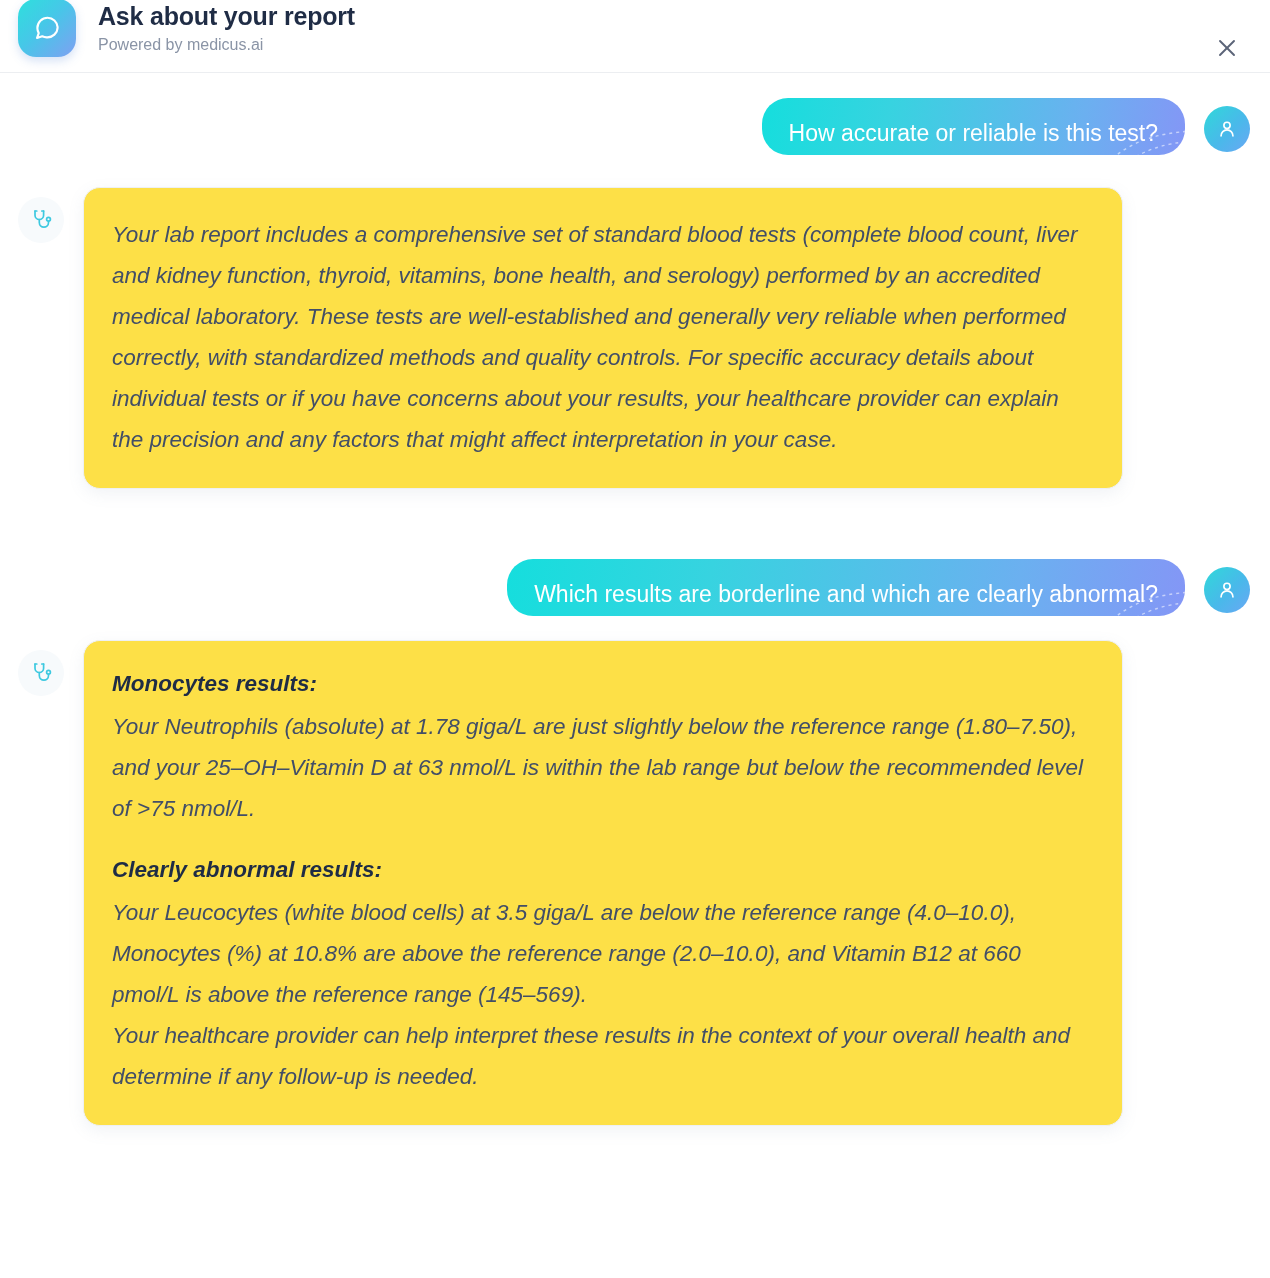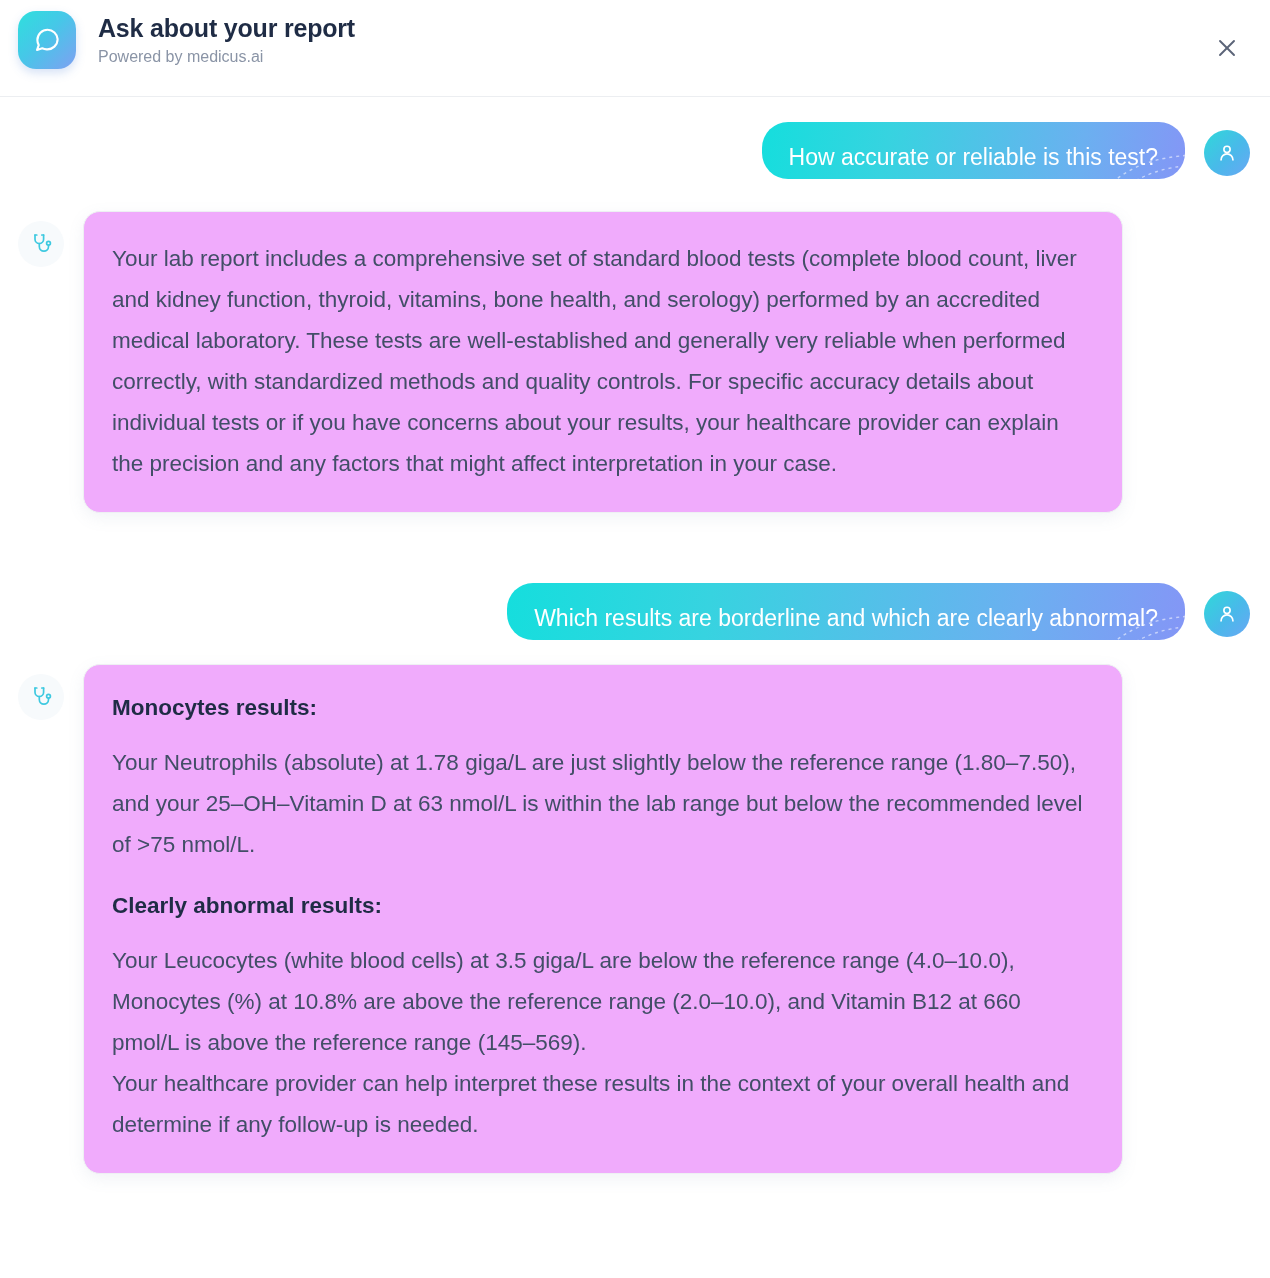--- a/index.html
+++ b/index.html
@@ -11,21 +11,21 @@
     width: 1270px;
     height: 1278px;
     font-family: "Liberation Sans", sans-serif;
     color: #3e4a62;
     overflow: hidden;
   }
 
   
   .header {
     position: relative;
-    height: 97px;
+    height: 73px;
     box-sizing: border-box;
     border-bottom: 1px solid #eceef1;
     display: flex;
     align-items: center;
     padding: 0 20px 16px 18px;
   }
   .app-icon {
     width: 58px;
     height: 58px;
     border-radius: 18px;
@@ -126,45 +126,46 @@
     right: -12px;
     bottom: -16px;
     width: 92px;
     height: 52px;
     opacity: 0.55;
     pointer-events: none;
   }
 
   .card-bot {
     max-width: 1040px;
-    background: #f0abfc;
+    background: #fde047;
     border: 1px solid #eef0f3;
     border-radius: 17px;
     box-shadow: 0 5px 16px rgba(120,135,165,0.10);
     padding: 26px 30px 28px 28px;
     box-sizing: border-box;
+    font-style: italic;
   }
   .card-bot.wide { width: 1041px; }
 
   .para {
     font-size: 22.5px;
     line-height: 41px;
     color: #424e67;
     margin: 0;
   }
   .para + .para { }
 
   .heading {
     font-size: 22.5px;
     line-height: 34px;
     font-weight: bold;
     color: #1f2c45;
     margin: 0;
   }
-  .heading + .para { margin-top: 17px; }
+  .heading + .para { margin-top: 5px; }
   .para + .heading { margin-top: 24px; }
 
   .sp-1 { height: 32px; }
   .sp-2 { height: 70px; }
   .sp-3 { height: 24px; }
   .sp-top { height: 25px; }
 </style>
 </head>
 <body>
 

